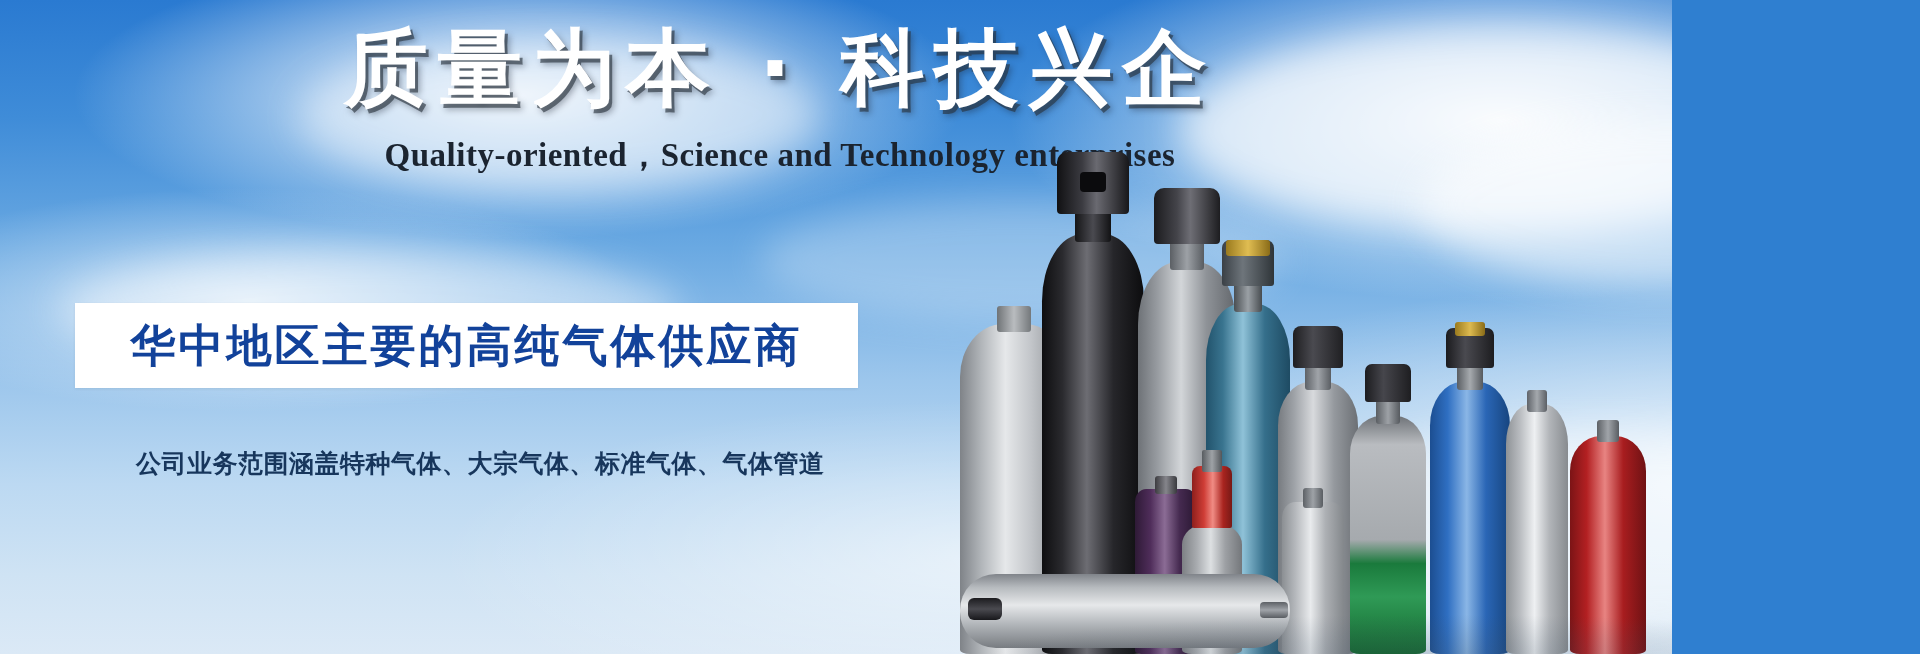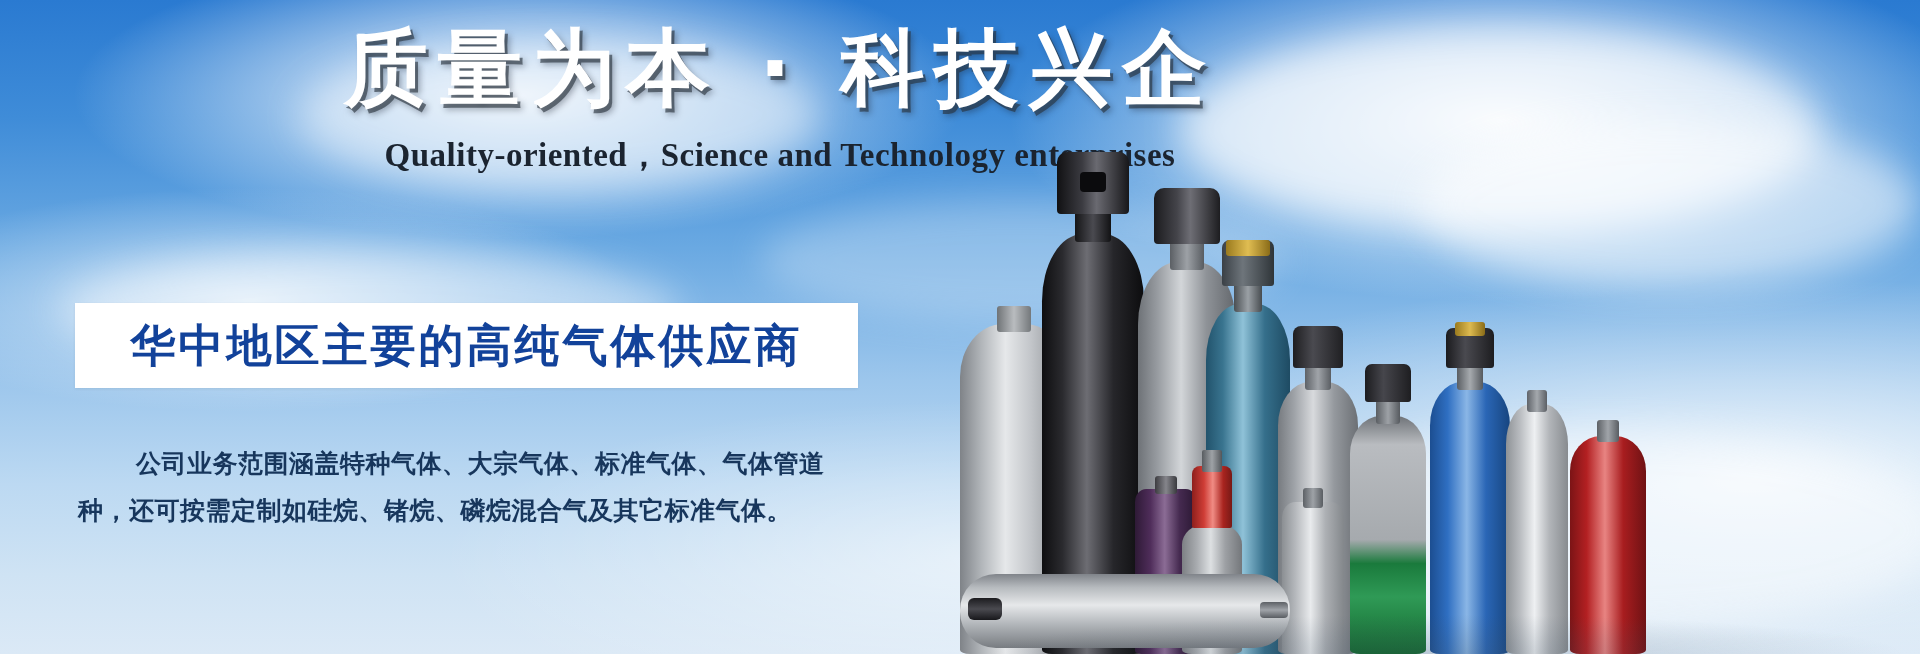--- a/index.html
+++ b/index.html
@@ -2,21 +2,21 @@
 <html><head>
 <meta charset="utf-8">
 <style>
   html,body{margin:0;padding:0;}
   body{
     width:1920px;height:654px;overflow:hidden;
     font-family:"Liberation Sans", sans-serif;
     background:#2f7fd0;
   }
   .banner{
-    position:relative;width:1920px;height:654px;overflow:hidden;
+    position:relative;width:1672px;height:654px;overflow:hidden;
     background:
       radial-gradient(ellipse 700px 260px at 1500px 120px, rgba(255,255,255,0.92) 0%, rgba(255,255,255,0.55) 35%, rgba(255,255,255,0.0) 70%),
       radial-gradient(ellipse 620px 200px at 520px 95px, rgba(255,255,255,0.85) 0%, rgba(255,255,255,0.45) 40%, rgba(255,255,255,0) 72%),
       radial-gradient(ellipse 520px 150px at 250px 300px, rgba(255,255,255,0.70) 0%, rgba(255,255,255,0.25) 45%, rgba(255,255,255,0) 75%),
       radial-gradient(ellipse 900px 260px at 1750px 480px, rgba(255,255,255,0.80) 0%, rgba(255,255,255,0.30) 45%, rgba(255,255,255,0) 78%),
       radial-gradient(ellipse 700px 200px at 1000px 560px, rgba(255,255,255,0.55) 0%, rgba(255,255,255,0.18) 50%, rgba(255,255,255,0) 80%),
       linear-gradient(to bottom, #2a7ad1 0%, #3f8cd8 18%, #6aa9e2 38%, #9cc6ec 58%, #bcd9f2 74%, #cfe3f4 88%, #dbe9f6 100%);
   }
   
   .cloud{position:absolute;border-radius:50%;filter:blur(18px);background:rgba(255,255,255,0.75);pointer-events:none;}
@@ -86,21 +86,20 @@
 
   <div class="headline">质量为本 · 科技兴企</div>
   <div class="subtitle">Quality-oriented，Science and Technology enterprises</div>
 
   <div class="slogan-box">
     <span class="slogan-text">华中地区主要的高纯气体供应商</span>
   </div>
 
   <div class="paragraph">
     <span class="ln first">公司业务范围涵盖特种气体、大宗气体、标准气体、气体管道</span>
-    <span class="ln">种，还可按需定制如硅烷、锗烷、磷烷混合气及其它标准气体。</span>
   </div>
 
   <div class="cylinders">
 
     <div class="cyl" style="left:30px;width:108px;height:360px;">
       <div class="body" style="height:330px;background:linear-gradient(to right,#7f8388 0%,#b2b6ba 20%,#e6e8ea 42%,#c2c5c9 66%,#82868b 100%);"></div>
       <div class="neck" style="bottom:322px;width:34px;height:26px;background:linear-gradient(to right,#6f7376,#b9bcbf,#74787b);"></div>
     </div>
 
     <div class="cyl" style="left:140px;width:96px;height:335px;">

